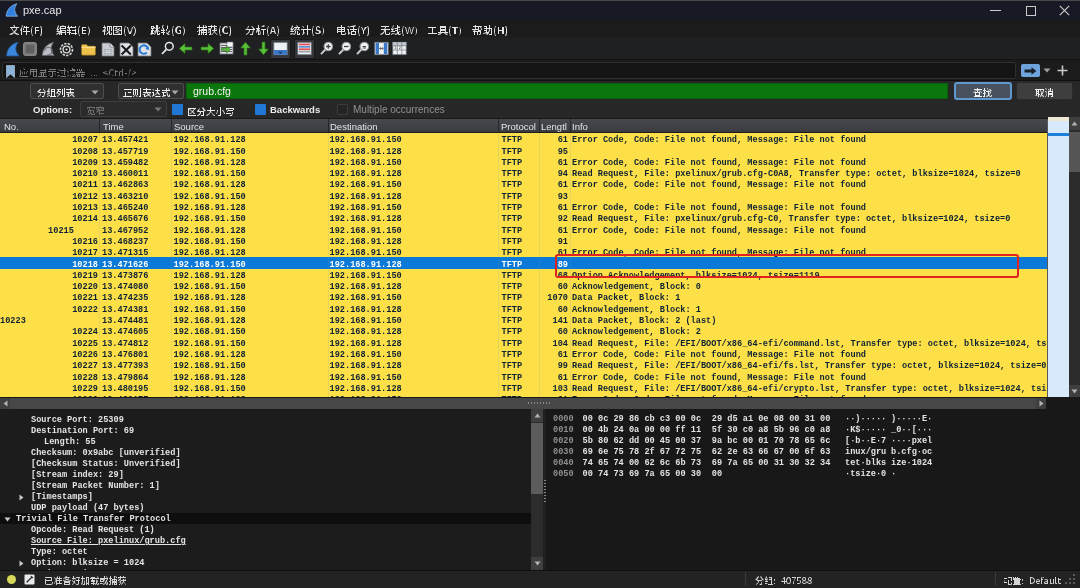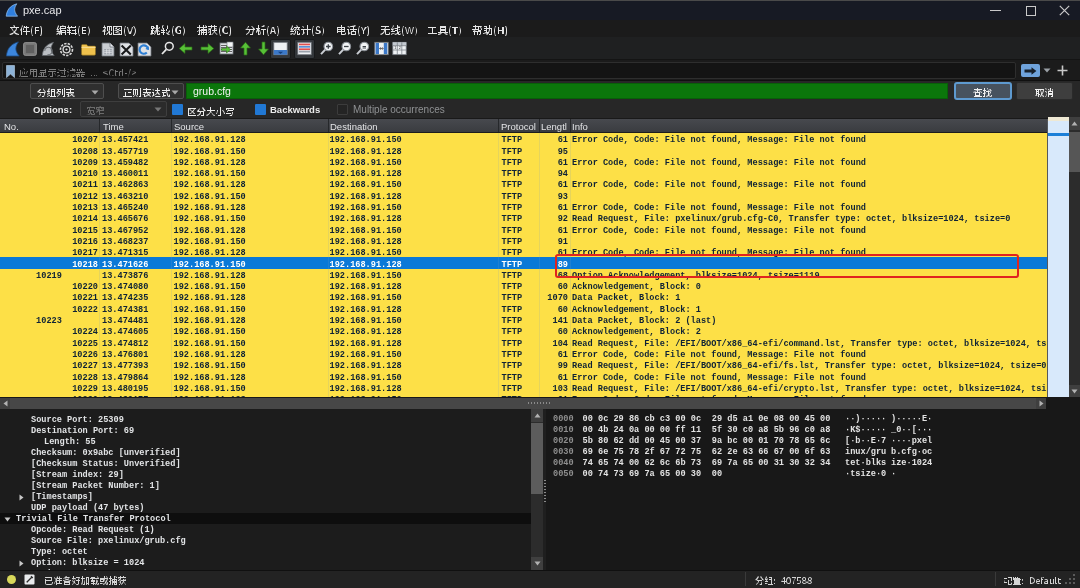--- a/index.html
+++ b/index.html
@@ -254,20 +254,21 @@
 <div class="abs" style="left:530px;top:2.3px;width:38px;text-align:right">61</div>
 <div class="abs" style="left:572px;top:2.3px">Error Code, Code: File not found, Message: File not found</div>
 </div>
 <div class="abs mono" style="left:0;top:33.900000000000006px;width:1047px;height:11.3px;color:#0e2236">
 <div class="abs" style="left:0;top:2.3px;width:98px;text-align:right">10210</div>
 <div class="abs" style="left:102px;top:2.3px">13.460011</div>
 <div class="abs" style="left:173.5px;top:2.3px">192.168.91.150</div>
 <div class="abs" style="left:329.5px;top:2.3px">192.168.91.128</div>
 <div class="abs" style="left:501.5px;top:2.3px">TFTP</div>
 <div class="abs" style="left:530px;top:2.3px;width:38px;text-align:right">94</div>
+<div class="abs" style="left:572px;top:2.3px">Read Request, File: pxelinux/grub.cfg-C0A8, Transfer type: octet, blksize=1024, tsize=0</div>
 </div>
 <div class="abs mono" style="left:0;top:45.2px;width:1047px;height:11.3px;color:#0e2236">
 <div class="abs" style="left:0;top:2.3px;width:98px;text-align:right">10211</div>
 <div class="abs" style="left:102px;top:2.3px">13.462863</div>
 <div class="abs" style="left:173.5px;top:2.3px">192.168.91.128</div>
 <div class="abs" style="left:329.5px;top:2.3px">192.168.91.150</div>
 <div class="abs" style="left:501.5px;top:2.3px">TFTP</div>
 <div class="abs" style="left:530px;top:2.3px;width:38px;text-align:right">61</div>
 <div class="abs" style="left:572px;top:2.3px">Error Code, Code: File not found, Message: File not found</div>
 </div>
@@ -291,21 +292,21 @@
 <div class="abs mono" style="left:0;top:79.10000000000001px;width:1047px;height:11.3px;color:#0e2236">
 <div class="abs" style="left:0;top:2.3px;width:98px;text-align:right">10214</div>
 <div class="abs" style="left:102px;top:2.3px">13.465676</div>
 <div class="abs" style="left:173.5px;top:2.3px">192.168.91.150</div>
 <div class="abs" style="left:329.5px;top:2.3px">192.168.91.128</div>
 <div class="abs" style="left:501.5px;top:2.3px">TFTP</div>
 <div class="abs" style="left:530px;top:2.3px;width:38px;text-align:right">92</div>
 <div class="abs" style="left:572px;top:2.3px">Read Request, File: pxelinux/grub.cfg-C0, Transfer type: octet, blksize=1024, tsize=0</div>
 </div>
 <div class="abs mono" style="left:0;top:90.4px;width:1047px;height:11.3px;color:#0e2236">
-<div class="abs" style="left:0;top:2.3px;width:98px;text-align:right">10215</div>
+<div class="abs" style="left:12px;top:2.3px;width:98px;text-align:center">10215</div>
 <div class="abs" style="left:102px;top:2.3px">13.467952</div>
 <div class="abs" style="left:173.5px;top:2.3px">192.168.91.128</div>
 <div class="abs" style="left:329.5px;top:2.3px">192.168.91.150</div>
 <div class="abs" style="left:501.5px;top:2.3px">TFTP</div>
 <div class="abs" style="left:530px;top:2.3px;width:38px;text-align:right">61</div>
 <div class="abs" style="left:572px;top:2.3px">Error Code, Code: File not found, Message: File not found</div>
 </div>
 <div class="abs mono" style="left:0;top:101.7px;width:1047px;height:11.3px;color:#0e2236">
 <div class="abs" style="left:0;top:2.3px;width:98px;text-align:right">10216</div>
 <div class="abs" style="left:102px;top:2.3px">13.468237</div>
@@ -325,21 +326,21 @@
 </div>
 <div class="abs mono" style="left:0;top:124.30000000000001px;width:1047px;height:11.3px;background:#0a79d7;color:#fff">
 <div class="abs" style="left:0;top:2.3px;width:98px;text-align:right">10218</div>
 <div class="abs" style="left:102px;top:2.3px">13.471626</div>
 <div class="abs" style="left:173.5px;top:2.3px">192.168.91.150</div>
 <div class="abs" style="left:329.5px;top:2.3px">192.168.91.128</div>
 <div class="abs" style="left:501.5px;top:2.3px">TFTP</div>
 <div class="abs" style="left:530px;top:2.3px;width:38px;text-align:right">89</div>
 </div>
 <div class="abs mono" style="left:0;top:135.60000000000002px;width:1047px;height:11.3px;color:#0e2236">
-<div class="abs" style="left:0;top:2.3px;width:98px;text-align:center">10219</div>
+<div class="abs" style="left:0;top:2.3px;width:98px;text-align:right">10219</div>
 <div class="abs" style="left:102px;top:2.3px">13.473876</div>
 <div class="abs" style="left:173.5px;top:2.3px">192.168.91.128</div>
 <div class="abs" style="left:329.5px;top:2.3px">192.168.91.150</div>
 <div class="abs" style="left:501.5px;top:2.3px">TFTP</div>
 <div class="abs" style="left:530px;top:2.3px;width:38px;text-align:right">68</div>
 <div class="abs" style="left:572px;top:2.3px">Option Acknowledgement, blksize=1024, tsize=1119</div>
 </div>
 <div class="abs mono" style="left:0;top:146.9px;width:1047px;height:11.3px;color:#0e2236">
 <div class="abs" style="left:0;top:2.3px;width:98px;text-align:right">10220</div>
 <div class="abs" style="left:102px;top:2.3px">13.474080</div>
@@ -361,21 +362,21 @@
 <div class="abs mono" style="left:0;top:169.5px;width:1047px;height:11.3px;color:#0e2236">
 <div class="abs" style="left:0;top:2.3px;width:98px;text-align:right">10222</div>
 <div class="abs" style="left:102px;top:2.3px">13.474381</div>
 <div class="abs" style="left:173.5px;top:2.3px">192.168.91.150</div>
 <div class="abs" style="left:329.5px;top:2.3px">192.168.91.128</div>
 <div class="abs" style="left:501.5px;top:2.3px">TFTP</div>
 <div class="abs" style="left:530px;top:2.3px;width:38px;text-align:right">60</div>
 <div class="abs" style="left:572px;top:2.3px">Acknowledgement, Block: 1</div>
 </div>
 <div class="abs mono" style="left:0;top:180.8px;width:1047px;height:11.3px;color:#0e2236">
-<div class="abs" style="left:0;top:2.3px;width:98px;text-align:center">10223</div>
+<div class="abs" style="left:0;top:2.3px;width:98px;text-align:left">10223</div>
 <div class="abs" style="left:102px;top:2.3px">13.474481</div>
 <div class="abs" style="left:173.5px;top:2.3px">192.168.91.128</div>
 <div class="abs" style="left:329.5px;top:2.3px">192.168.91.150</div>
 <div class="abs" style="left:501.5px;top:2.3px">TFTP</div>
 <div class="abs" style="left:530px;top:2.3px;width:38px;text-align:right">141</div>
 <div class="abs" style="left:572px;top:2.3px">Data Packet, Block: 2 (last)</div>
 </div>
 <div class="abs mono" style="left:0;top:192.10000000000002px;width:1047px;height:11.3px;color:#0e2236">
 <div class="abs" style="left:0;top:2.3px;width:98px;text-align:right">10224</div>
 <div class="abs" style="left:102px;top:2.3px">13.474605</div>
@@ -484,21 +485,21 @@
         <path d="M0.5,0.5 v6 l4,-3 z" fill="#c8c8c8"></path>
       </svg>
 <div class="abs mono" style="left:31px;top:83px;color:#e2e4e6;">[Timestamps]</div>
 <div class="abs mono" style="left:31px;top:94px;color:#e2e4e6;">UDP payload (47 bytes)</div>
 <div class="abs" style="left:0;top:103.5px;width:531px;height:11px;background:#0e0e0e"></div>
 <svg class="abs" style="left:4px;top:107.5px" width="7" height="5" viewBox="0 0 7 5">
         <path d="M0.5,0.5 h6 l-3,4 z" fill="#c8c8c8"></path>
       </svg>
 <div class="abs mono" style="left:16px;top:105px;color:#e2e4e6;font-weight:bold;">Trivial File Transfer Protocol</div>
 <div class="abs mono" style="left:31px;top:116px;color:#e2e4e6;">Opcode: Read Request (1)</div>
-<div class="abs mono" style="left:31px;top:127px;color:#e2e4e6;">Source File: pxelinux/grub.cfg</div>
+<div class="abs mono" style="left:31px;top:127px;color:#e2e4e6;text-decoration:underline;">Source File: pxelinux/grub.cfg</div>
 <div class="abs mono" style="left:31px;top:138px;color:#e2e4e6;">Type: octet</div>
 <svg class="abs" style="left:19px;top:150.5px" width="5" height="7" viewBox="0 0 5 7">
         <path d="M0.5,0.5 v6 l4,-3 z" fill="#c8c8c8"></path>
       </svg>
 <div class="abs mono" style="left:31px;top:149px;color:#e2e4e6;">Option: blksize = 1024</div>
 
 <div class="abs mono" style="left:31px;top:160px;color:#e2e4e6;">Option: tsize = 0</div>
 </div>
 <div class="abs" style="left:531px;top:409px;width:12px;height:161px;background:#2c2c2c"></div>
 <div class="abs" style="left:531px;top:409px;width:12px;height:13px;background:#3f3f3f"></div>
@@ -508,21 +509,21 @@
 <div class="abs" style="left:531px;top:423px;width:12px;height:71px;background:#5c5c5c"></div>
 <div class="abs" style="left:531px;top:557px;width:12px;height:13px;background:#3f3f3f"></div>
 <svg class="abs" style="left:533.5px;top:561px" width="7" height="5" viewBox="0 0 7 5">
       <path d="M0.5,0.5 h6 l-3,4 z" fill="#b2b2b2"></path>
     </svg>
 <div class="abs" style="left:543px;top:409px;width:3px;height:161px;background:#1f1f1f"></div>
 <div class="abs" style="left:544px;top:480px;width:2px;height:22px;background:repeating-linear-gradient(#8a8a8a 0,#8a8a8a 1px,transparent 1px,transparent 3px)"></div>
 <div class="abs" style="left:546px;top:409px;width:534px;height:161px;background:#181818;overflow:hidden">
 <div class="abs mono" style="left:7px;top:5px;color:#8e8e8e">0000</div>
 <div class="abs mono" style="left:36.5px;top:5px;color:#e2e2e2">00 0c 29 86 cb c3 00 0c</div>
-<div class="abs mono" style="left:165.8px;top:5px;color:#e2e2e2">29 d5 a1 0e 08 00 45 00</div>
+<div class="abs mono" style="left:165.8px;top:5px;color:#e2e2e2">29 d5 a1 0e 08 00 31 00</div>
 <div class="abs mono" style="left:299px;top:5px;color:#e2e2e2">··)·····</div>
 <div class="abs mono" style="left:345px;top:5px;color:#e2e2e2">)·····E·</div>
 <div class="abs mono" style="left:7px;top:16px;color:#8e8e8e">0010</div>
 <div class="abs mono" style="left:36.5px;top:16px;color:#e2e2e2">00 4b 24 0a 00 00 ff 11</div>
 <div class="abs mono" style="left:165.8px;top:16px;color:#e2e2e2">5f 30 c0 a8 5b 96 c0 a8</div>
 <div class="abs mono" style="left:299px;top:16px;color:#e2e2e2">·K$·····</div>
 <div class="abs mono" style="left:345px;top:16px;color:#e2e2e2">_0··[···</div>
 <div class="abs mono" style="left:7px;top:27px;color:#8e8e8e">0020</div>
 <div class="abs mono" style="left:36.5px;top:27px;color:#e2e2e2">5b 80 62 dd 00 45 00 37</div>
 <div class="abs mono" style="left:165.8px;top:27px;color:#e2e2e2">9a bc 00 01 70 78 65 6c</div>

